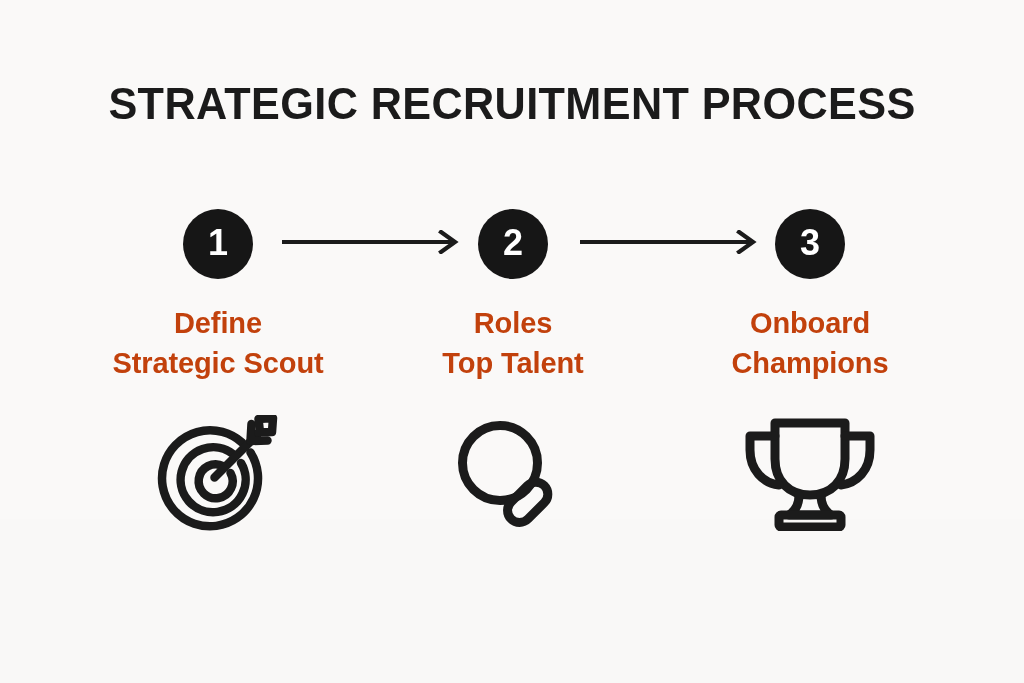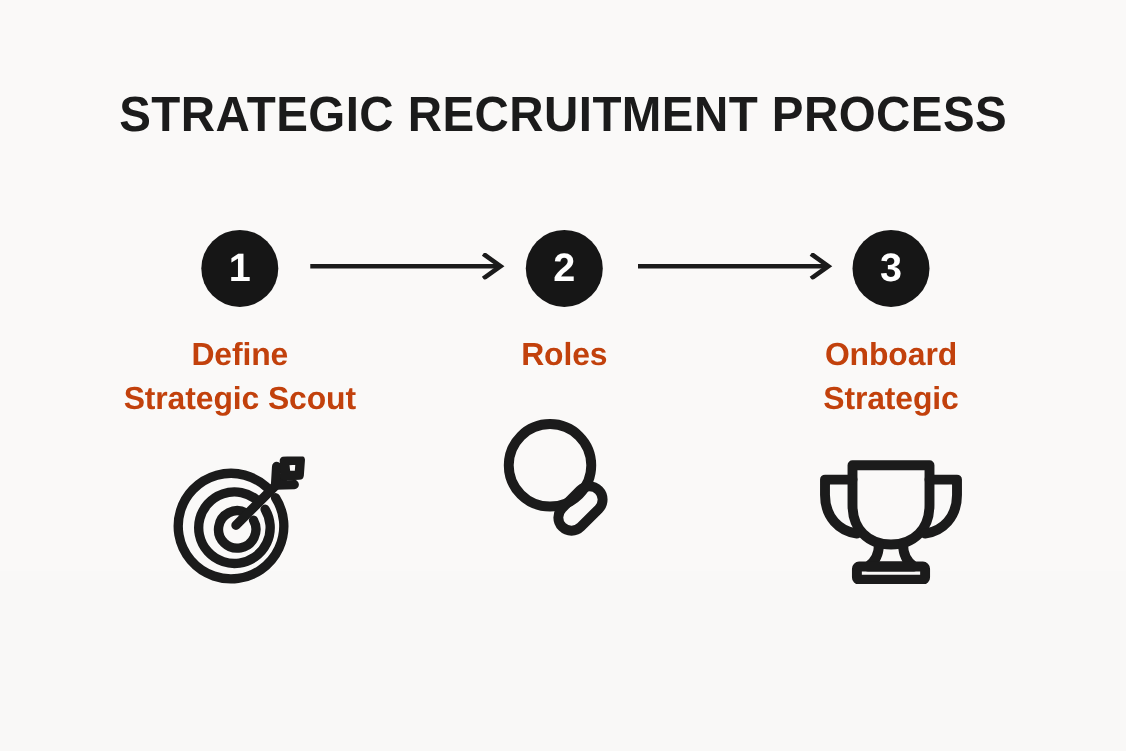--- a/index.html
+++ b/index.html
@@ -150,20 +150,21 @@
           <line x1="2" y1="12" x2="170" y2="12"></line>
           <polyline points="159,2 173,12 159,22"></polyline>
         </g>
       </svg>
     </div>
 
     <div class="step step-2">
       <div class="badge">2</div>
       <div class="step-label">
         <span>Roles</span>
+        <span class="l2">Top Talent</span>
       </div>
       <div class="icon-wrap">
 
         <svg width="120" height="122" viewBox="0 0 120 122">
           <g fill="none" stroke="#1b1b1b" stroke-width="9" stroke-linecap="round" stroke-linejoin="round">
             <circle cx="47" cy="48" r="37.5"></circle>
 
             <g transform="rotate(45 80 82)">
               <rect x="68" y="66" width="24" height="47" rx="12" ry="12"></rect>
             </g>
@@ -178,21 +179,21 @@
           <line x1="2" y1="12" x2="170" y2="12"></line>
           <polyline points="159,2 173,12 159,22"></polyline>
         </g>
       </svg>
     </div>
 
     <div class="step step-3">
       <div class="badge">3</div>
       <div class="step-label">
         <span>Onboard</span>
-        <span class="l2">Strategic</span>
+        <span class="l2">Champions</span>
       </div>
       <div class="icon-wrap">
 
         <svg width="146" height="116" viewBox="0 0 146 116">
           <g fill="none" stroke="#1b1b1b" stroke-width="9" stroke-linecap="round" stroke-linejoin="round">
 
             <path d="M 38 8 L 108 8 L 108 44 C 108 66 94 80 73 80 C 52 80 38 66 38 44 Z"></path>
 
             <path d="M 38 21 L 13 21 L 13 35 C 13 55 26 68 42 70"></path>
 

